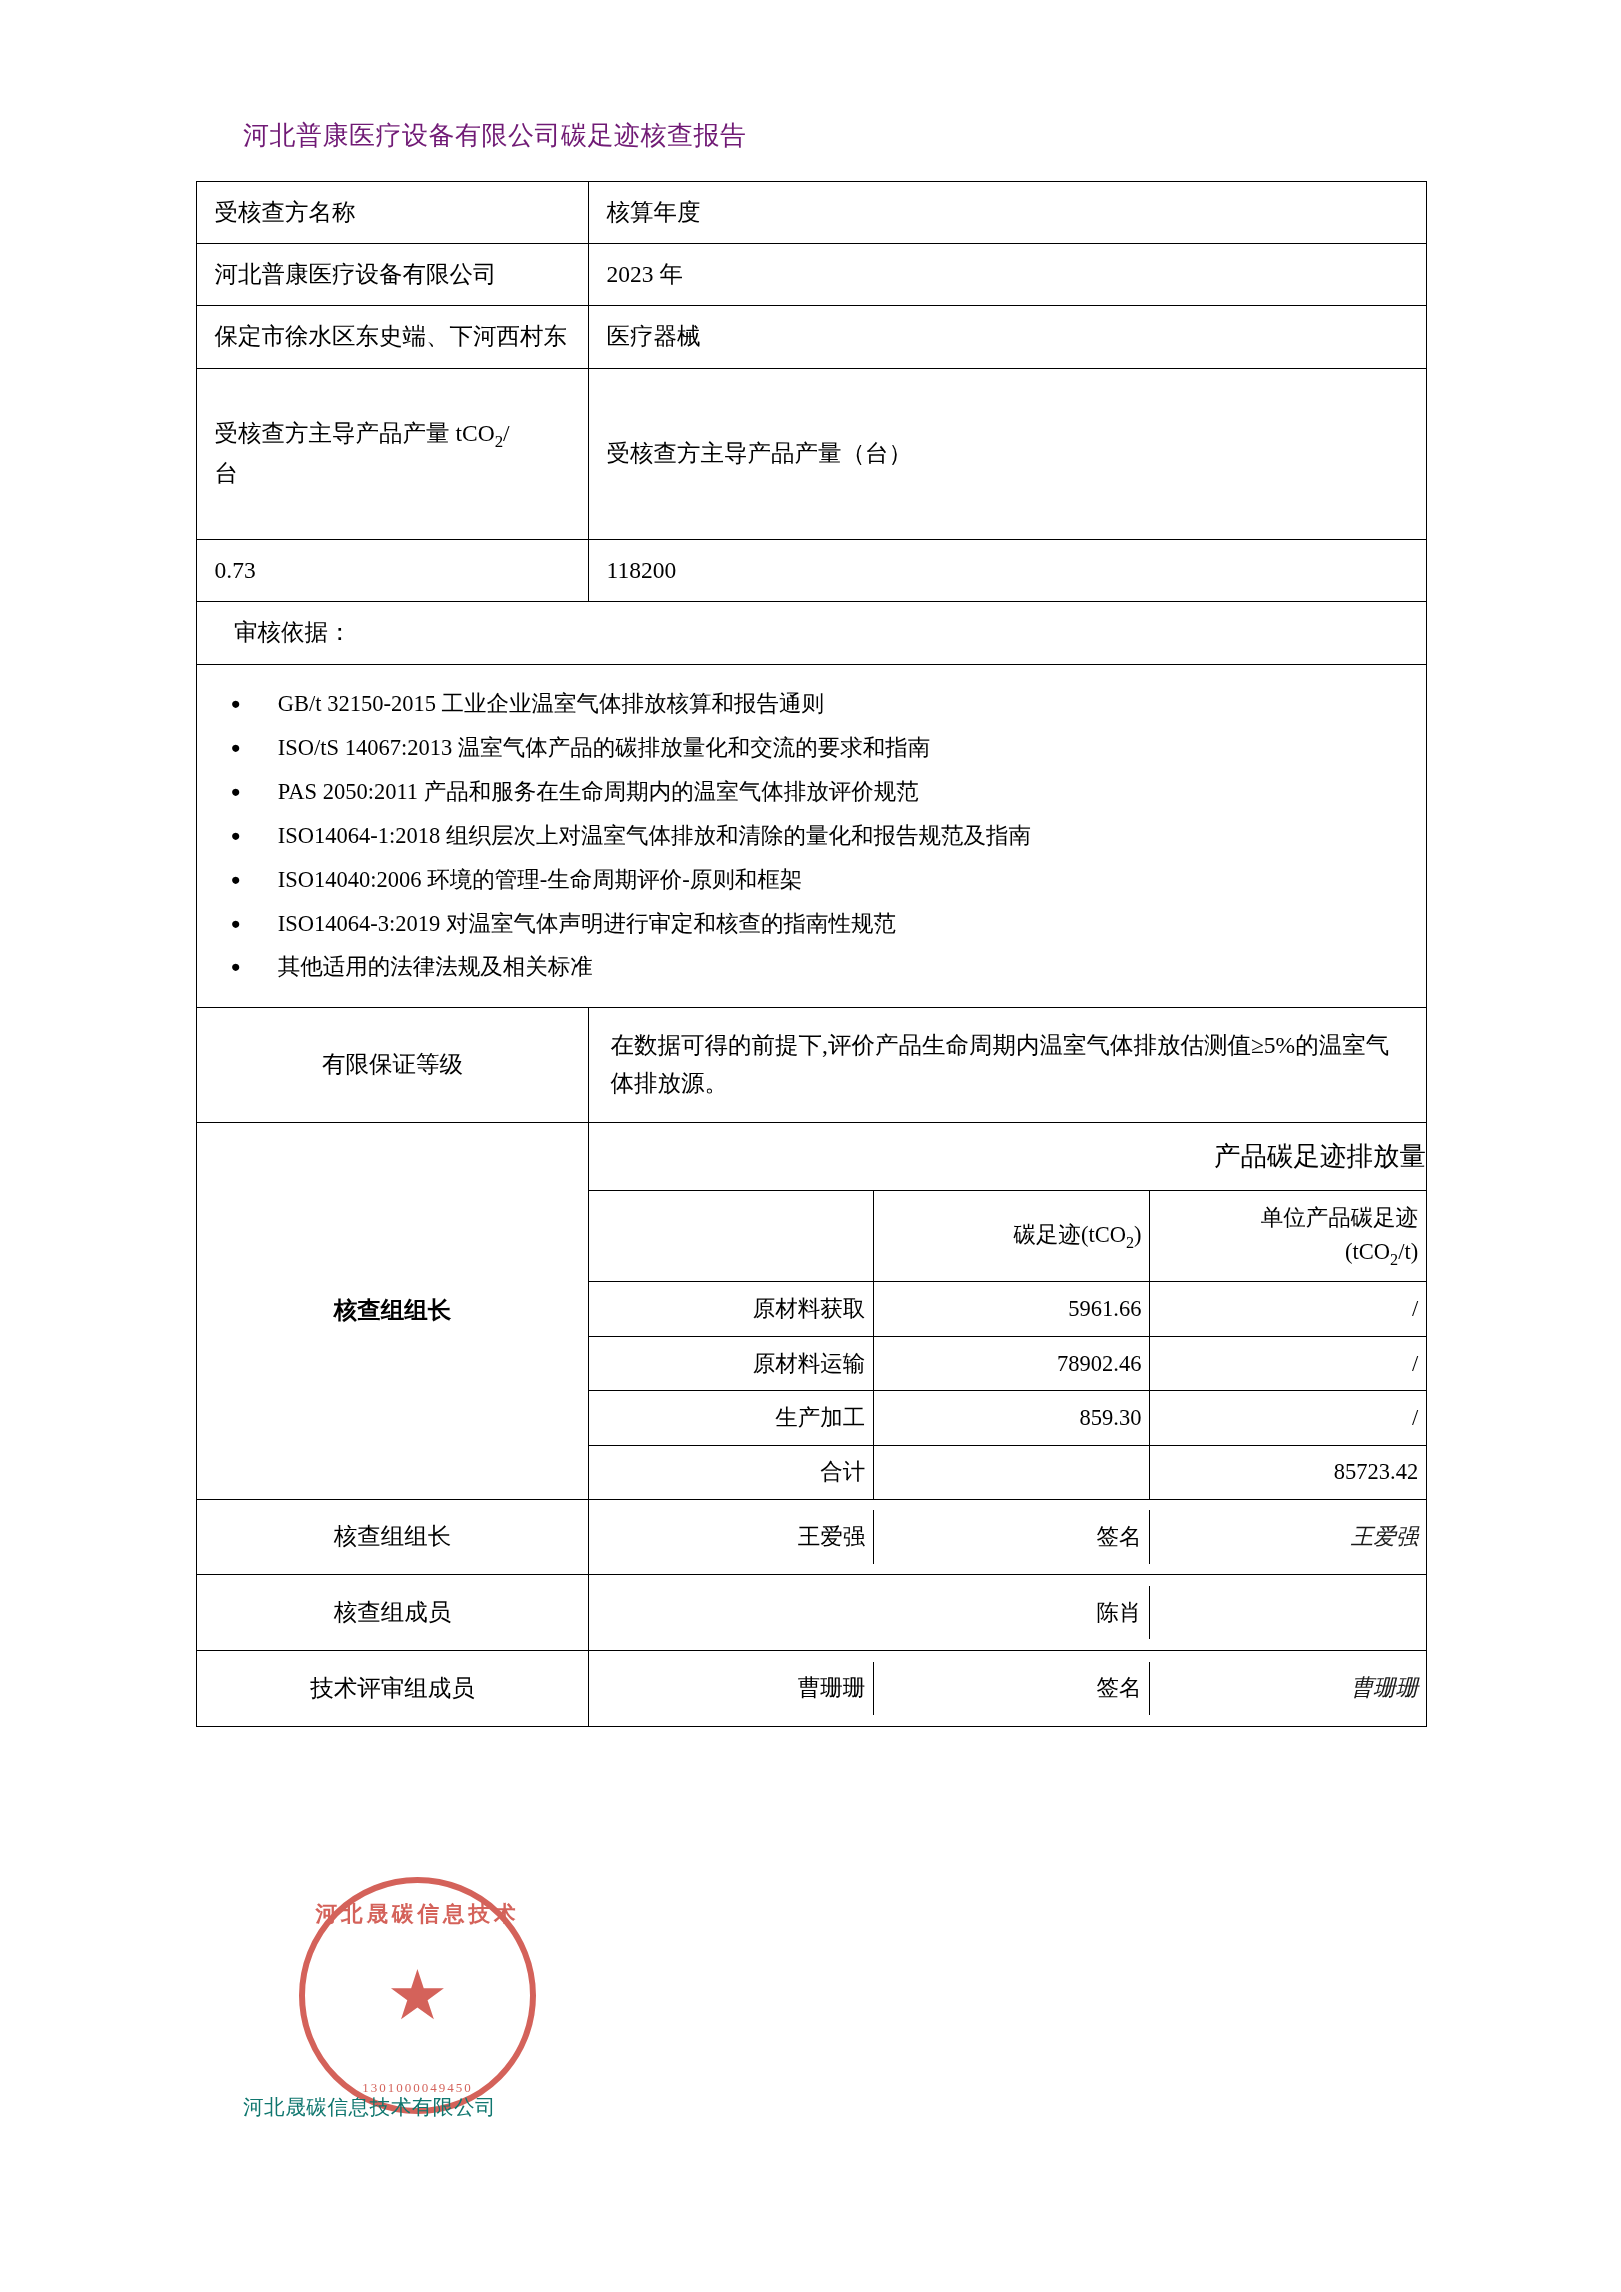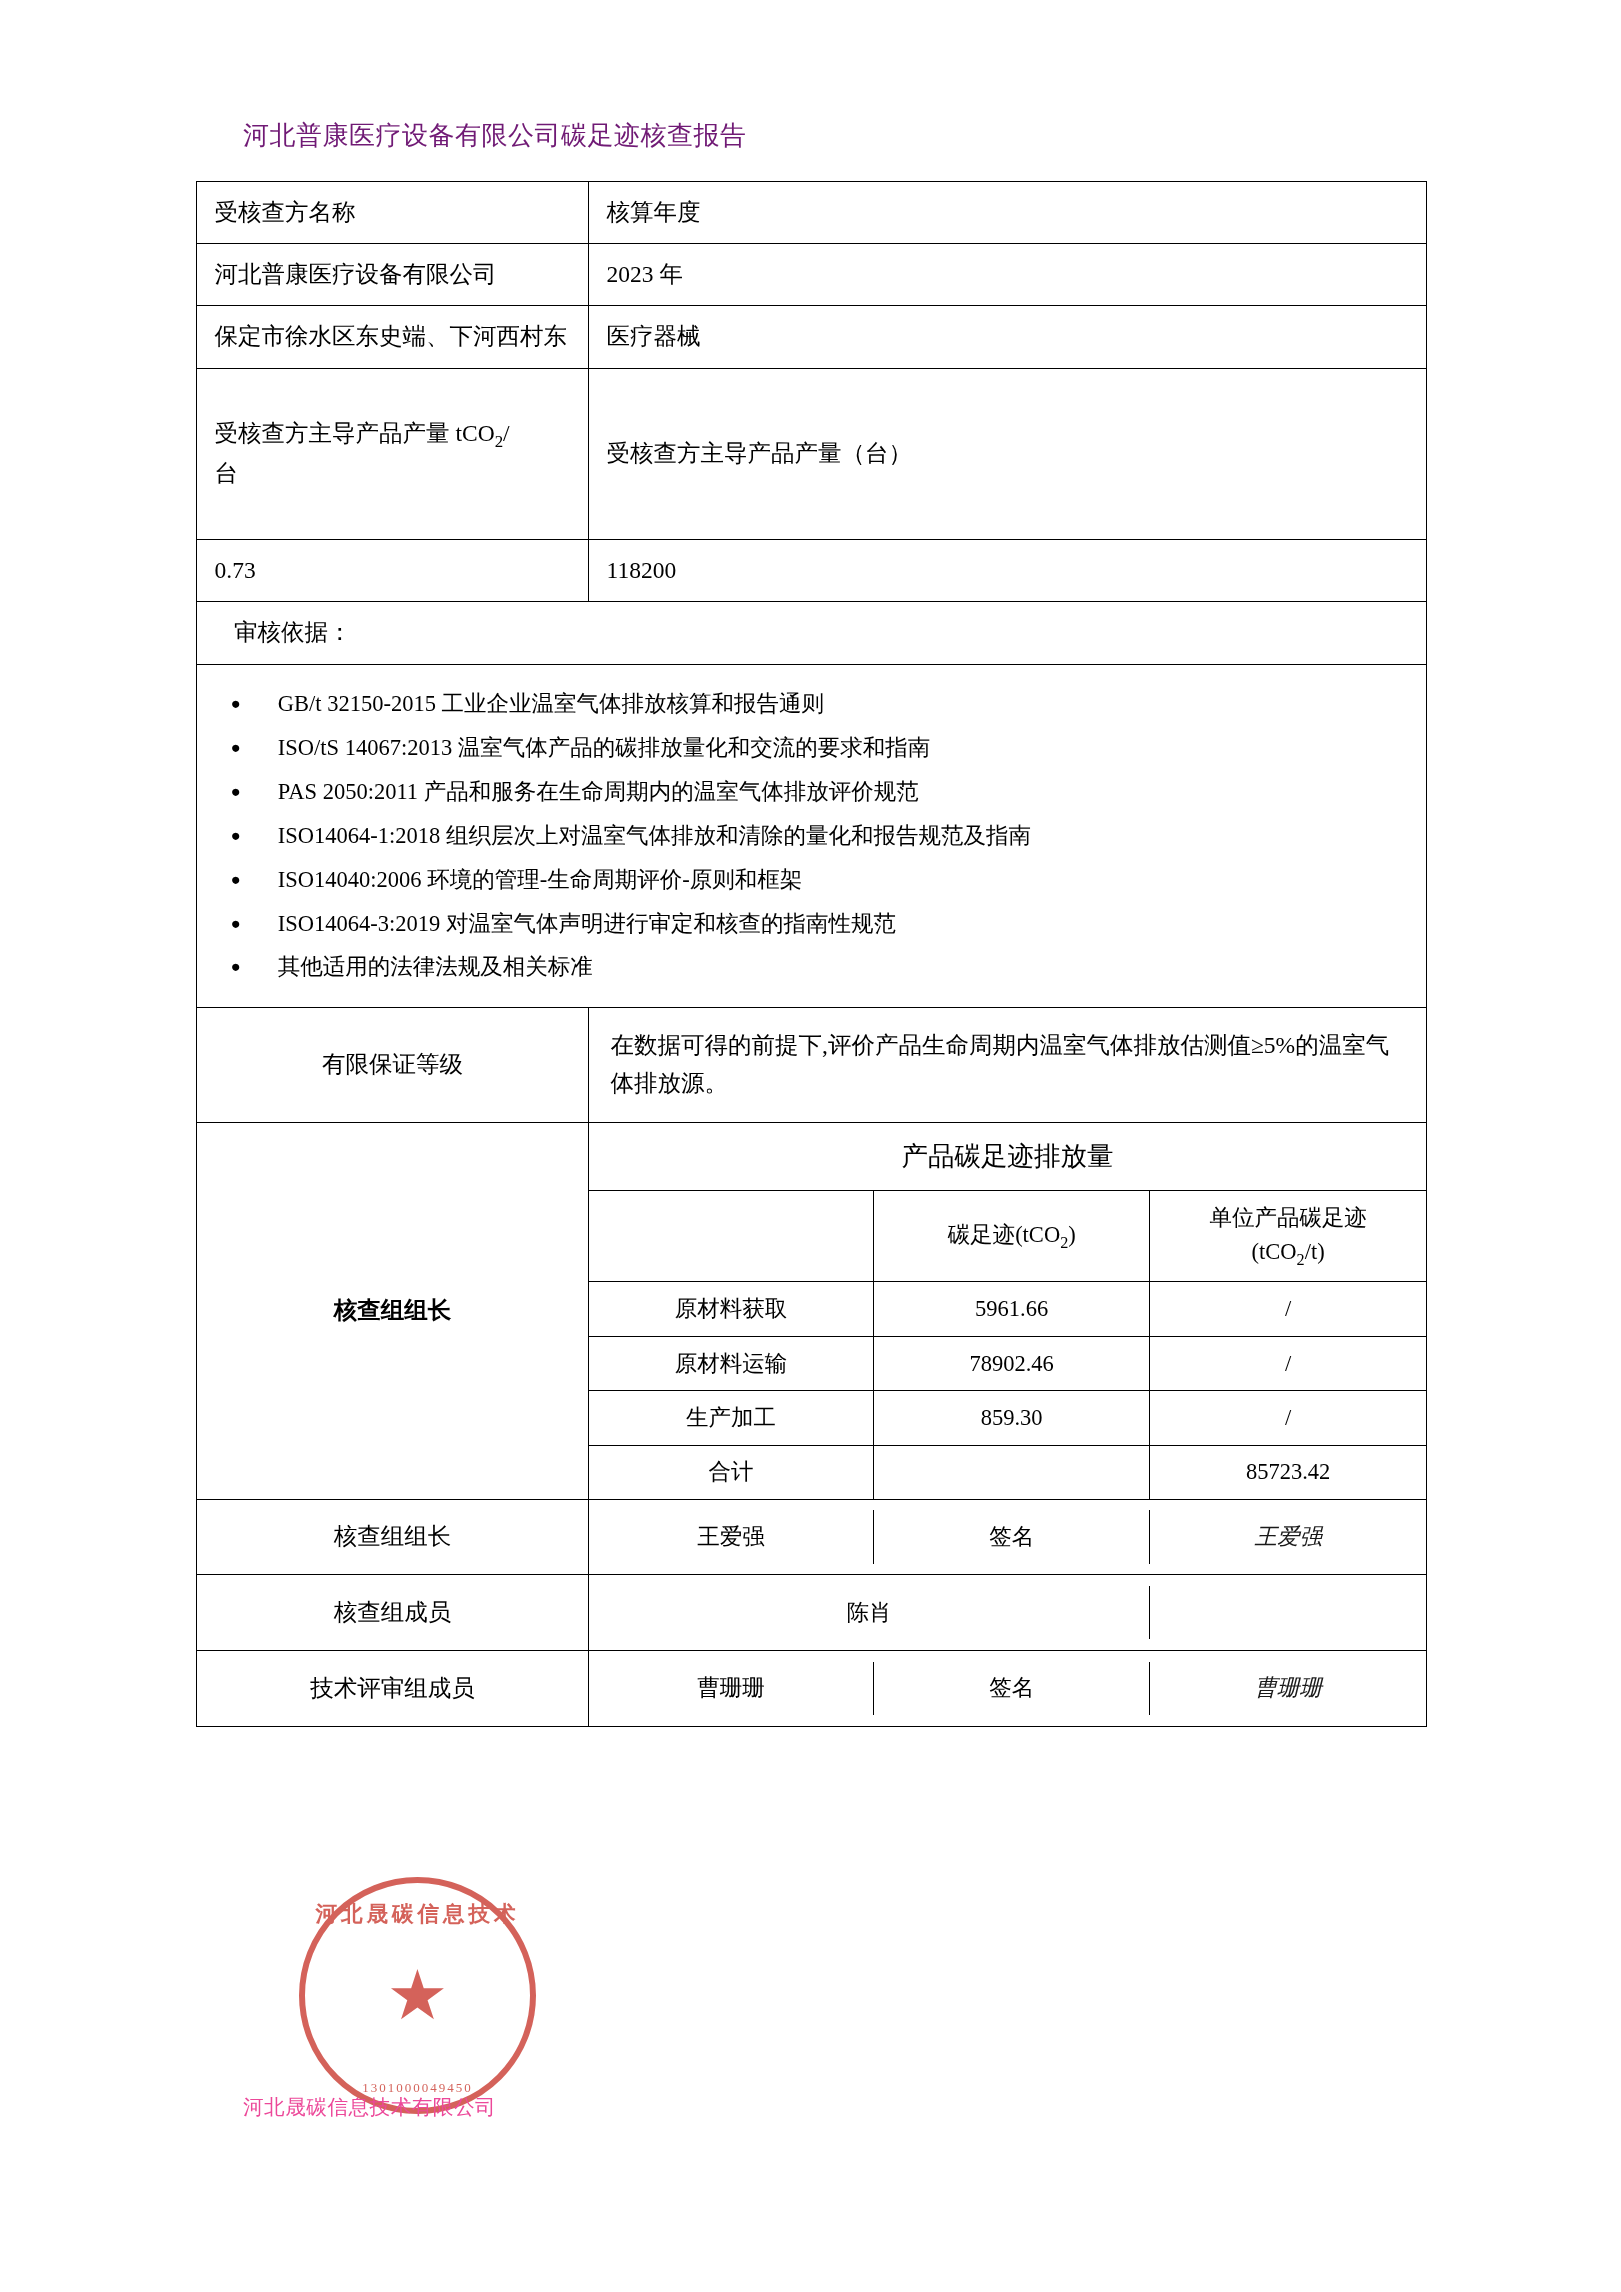--- a/index.html
+++ b/index.html
@@ -28,21 +28,21 @@
     font-size: 26px;
     letter-spacing: 0.5px;
     color: #701a75;
   }
   .footer-note {
     position: absolute;
     left: 243px;
     top: 2093px;
     font-size: 20.6px;
     letter-spacing: 0.5px;
-    color: #ec4899;
+    color: #0f766e;
     font-family: Liberation Serif, serif;
   }
   table.main {
     position: absolute;
     left: 196px;
     top: 181px;
     width: 1230px;
     border-collapse: collapse;
     table-layout: fixed;
   }
@@ -79,21 +79,21 @@
   }
   table.inner {
     width: 100%;
     border-collapse: collapse;
     table-layout: fixed;
   }
   table.inner td {
     border: 1.5px solid #000;
     padding: 9.8px 7.8px;
     font-size: 22.5px;
-    text-align: center;
+    text-align: right;
     vertical-align: middle;
     line-height: 1.5;
   }
   .no-left { border-left: none !important; }
   .no-right { border-right: none !important; }
   .no-top { border-top: none !important; }
   .no-bottom { border-bottom: none !important; }
   .sub { font-size: 0.72em; vertical-align: sub; }
   .audit-label {
     font-weight: bold;

